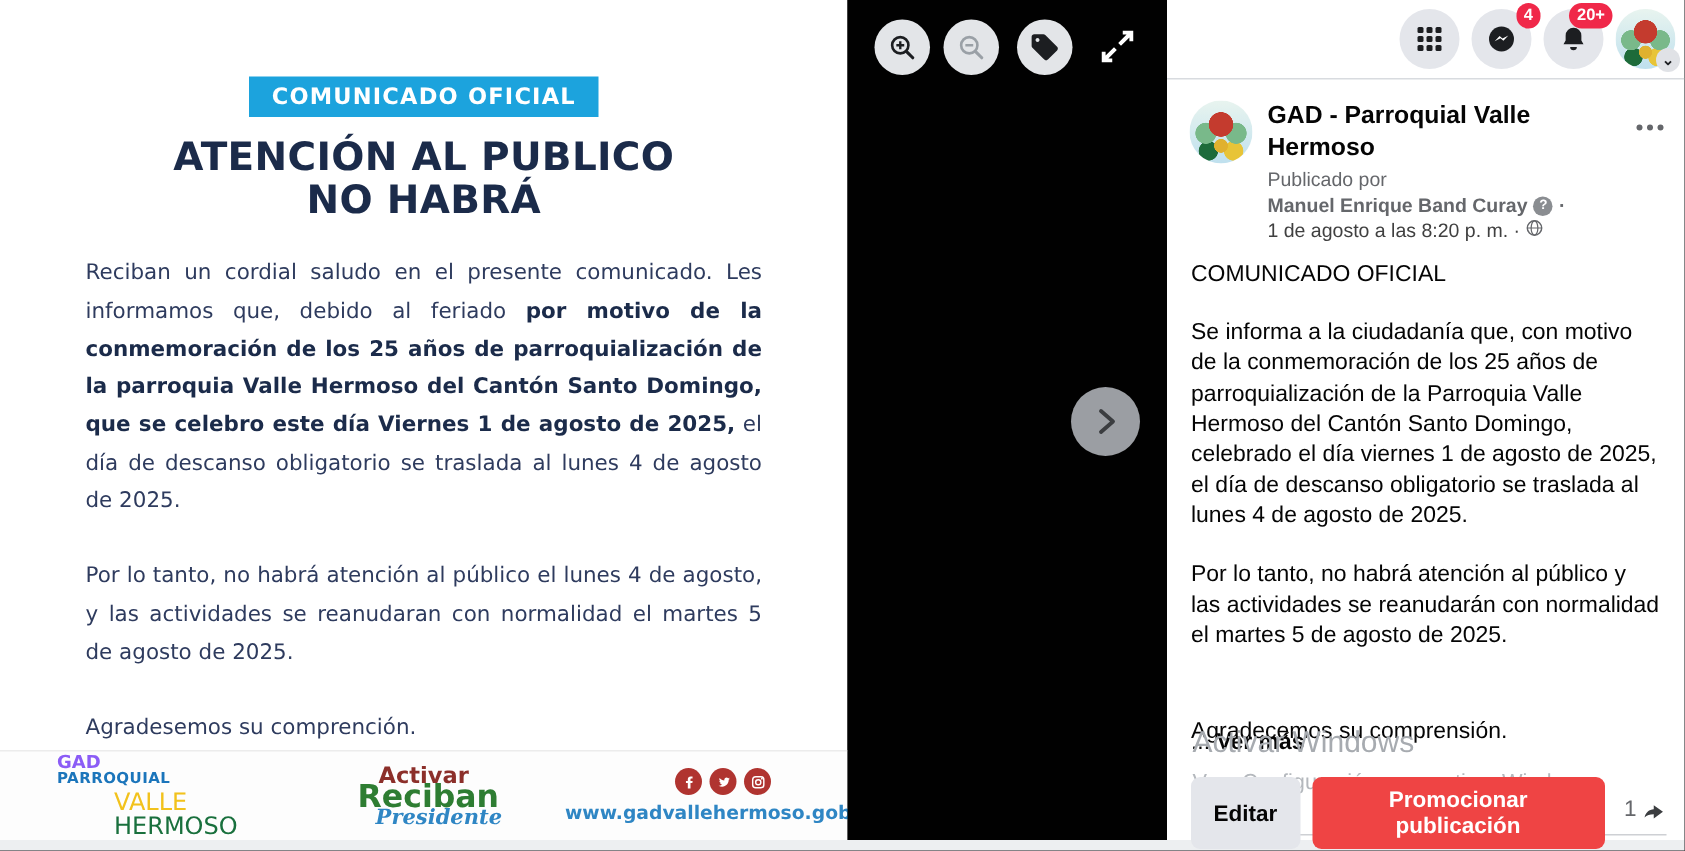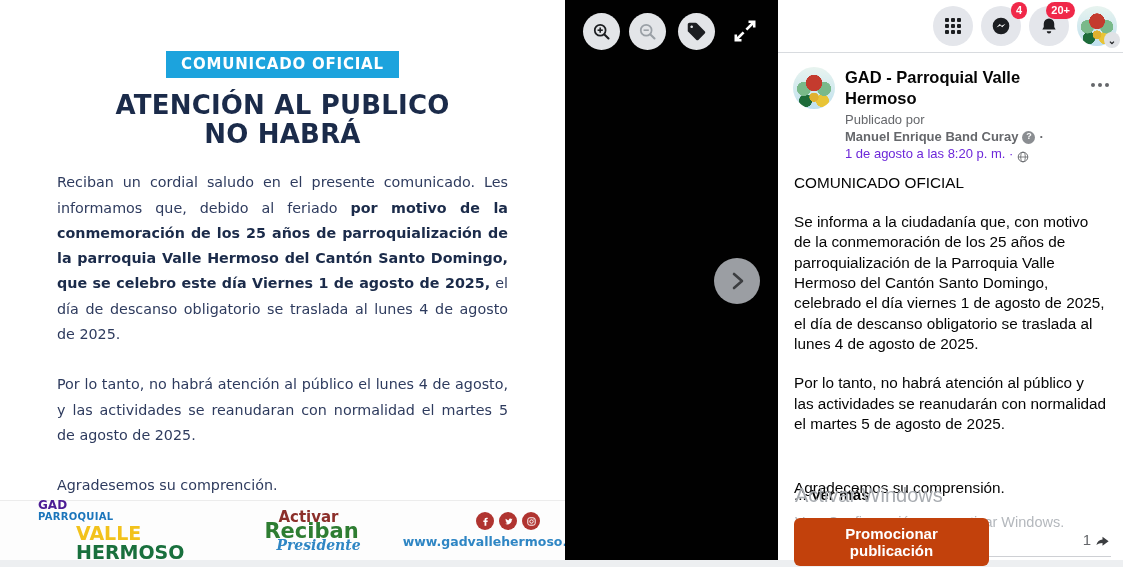--- a/index.html
+++ b/index.html
@@ -26,23 +26,23 @@
     background:
       radial-gradient(circle at 50% 38%, #c43b2e 0 24%, transparent 25%),
       radial-gradient(circle at 50% 72%, #e0b12f 0 12%, transparent 13%),
       radial-gradient(circle at 26% 52%, #79b98a 0 18%, transparent 19%),
       radial-gradient(circle at 74% 52%, #79b98a 0 18%, transparent 19%),
       radial-gradient(circle at 30% 80%, #1d6b3a 0 14%, transparent 15%),
       radial-gradient(circle at 70% 80%, #e8c437 0 14%, transparent 15%),
       linear-gradient(180deg,#e8f4ef,#bfe0ee);}
   .fcrest{width:52px;height:52px;margin-left:30px;border-radius:8px;}
   .gad-text{margin-left:8px;line-height:1;}
-  .gad-l1{color:#4c1d95;font-weight:800;font-size:12px;}
+  .gad-l1{color:#8b5cf6;font-weight:800;font-size:12px;}
   .gad-l2{color:#1b75bb;font-weight:800;font-size:10px;letter-spacing:.3px;margin-top:1px;}
-  .gad-l3{font-size:19px;font-weight:700;margin-top:2px;margin-left:38px;}
+  .gad-l3{font-size:16px;font-weight:400;margin-top:2px;margin-left:38px;}
   .gad-va{color:#f2c21c;} .gad-he{color:#19703d;}
   .pp{margin-left:80px;line-height:1;width:100px;}
   .pp-first{color:#8c2f2a;font-weight:800;font-size:15px;margin-left:14px;}
   .pp-last{color:#2e7d32;font-weight:800;font-size:21px;margin-top:-4px;}
   .pp-title{font-family:"DejaVu Serif",serif;font-style:italic;color:#2f86c4;
             font-weight:700;font-size:14px;margin:-4px 0 0 12px;}
   .soc-grp{margin-left:42px;text-align:center;}
   .soc-row{display:flex;gap:5px;justify-content:center;}
   .soc{width:18px;height:18px;border-radius:50%;background:#b03430;display:flex;
        align-items:center;justify-content:center;}
@@ -72,32 +72,32 @@
         background:#e0e2e6;color:#1c1e21;font-size:10px;font-weight:700;display:flex;
         align-items:center;justify-content:center;}
   .phead{display:flex;margin:14px 14px 0 15px;}
   .phead .crest{width:42px;height:42px;flex:none;cursor:pointer;}
   .pinfo{margin-left:10px;line-height:1.3;}
   .pname{font-size:16.5px;font-weight:700;cursor:pointer;}
   .psub{font-size:13px;color:#65676b;margin-top:2px;}
   .ppub{font-size:13px;color:#65676b;font-weight:600;display:flex;align-items:center;gap:4px;text-align:right;}
   .qbadge{display:inline-flex;width:13px;height:13px;border-radius:50%;background:#8a8d91;
           color:#fff;font-size:9px;font-weight:700;align-items:center;justify-content:center;}
-  .ptime{font-size:13px;color:#6d28d9;display:flex;align-items:flex-end;gap:4px;}
+  .ptime{font-size:13px;color:#404040;display:flex;align-items:flex-start;gap:4px;}
   .more{margin-left:auto;display:flex;gap:3px;align-items:center;height:20px;cursor:pointer;padding-top:8px;}
   .more i{width:4px;height:4px;border-radius:50%;background:#65676b;}
   .ptext{margin:10px 16px 0;font-size:15.3px;line-height:1.33;}
   .ptext p{margin:0 0 19px;}
   .seemore{font-size:15.3px;margin-top:-14px;}
   .seemore b{cursor:pointer;}
   .btnrow{position:relative;z-index:1;display:flex;gap:8px;margin:13px 16px 0;}
   .btn{border:none;border-radius:6px;font-family:inherit;font-size:15px;font-weight:700;
        padding:7px 15px;cursor:pointer;}
   .btn-edit{background:#e4e6eb;color:#050505;}
-  .btn-promo{background:#c2410c;color:#fff;flex:1;max-width:195px;}
+  .btn-promo{background:#ef4444;color:#fff;flex:1;max-width:195px;}
   .wmark{position:absolute;left:17px;top:484px;z-index:0;color:#a7abb0;pointer-events:none;}
   .wm1{font-size:20px;} .wm2{font-size:14.5px;margin-top:7px;color:#b4b8bd;}
   .reacts{position:absolute;left:16px;right:12px;top:530px;display:flex;align-items:center;}
   .ricon{width:18px;height:18px;border-radius:50%;flex:none;cursor:pointer;}
   .r-wow{margin-left:-3px;}
   .rcount{margin-left:6px;color:#65676b;font-size:15px;cursor:pointer;}
   .rshare{margin-left:auto;display:flex;align-items:center;gap:3px;color:#65676b;
           font-size:15px;cursor:pointer;}
   .pdiv{position:absolute;left:16px;right:12px;top:556px;border-top:1px solid #ced0d4;}
   
@@ -265,20 +265,21 @@
       <p style="margin-bottom:0;margin-top:44px;">Agradecemos su comprensión.</p>
       <div class="seemore"><span>... </span><b>Ver más</b></div>
     </div>
 
     <div class="wmark">
       <div class="wm1">Activar Windows</div>
       <div class="wm2">Ve a Configuración para activar Windows.</div>
     </div>
 
     <div class="btnrow">
+      <button class="btn btn-edit">Editar</button>
       <button class="btn btn-promo">Promocionar publicación</button>
     </div>
 
     <div class="reacts">
       <svg class="ricon" viewBox="0 0 18 18">
           <circle cx="9" cy="9" r="9" fill="#1877f2"></circle>
           <path d="M5 8.6h1.6V13H5zM7.2 13V8.8l2-3.2c.4-.6 1.4-.3 1.3.5l-.3 1.9h2.3c.6 0 1 .5.9 1.1l-.6 2.9c-.1.6-.6 1-1.2 1z" fill="#fff"></path>
         </svg>
       <svg class="ricon r-wow" viewBox="0 0 18 18">
           <defs>

